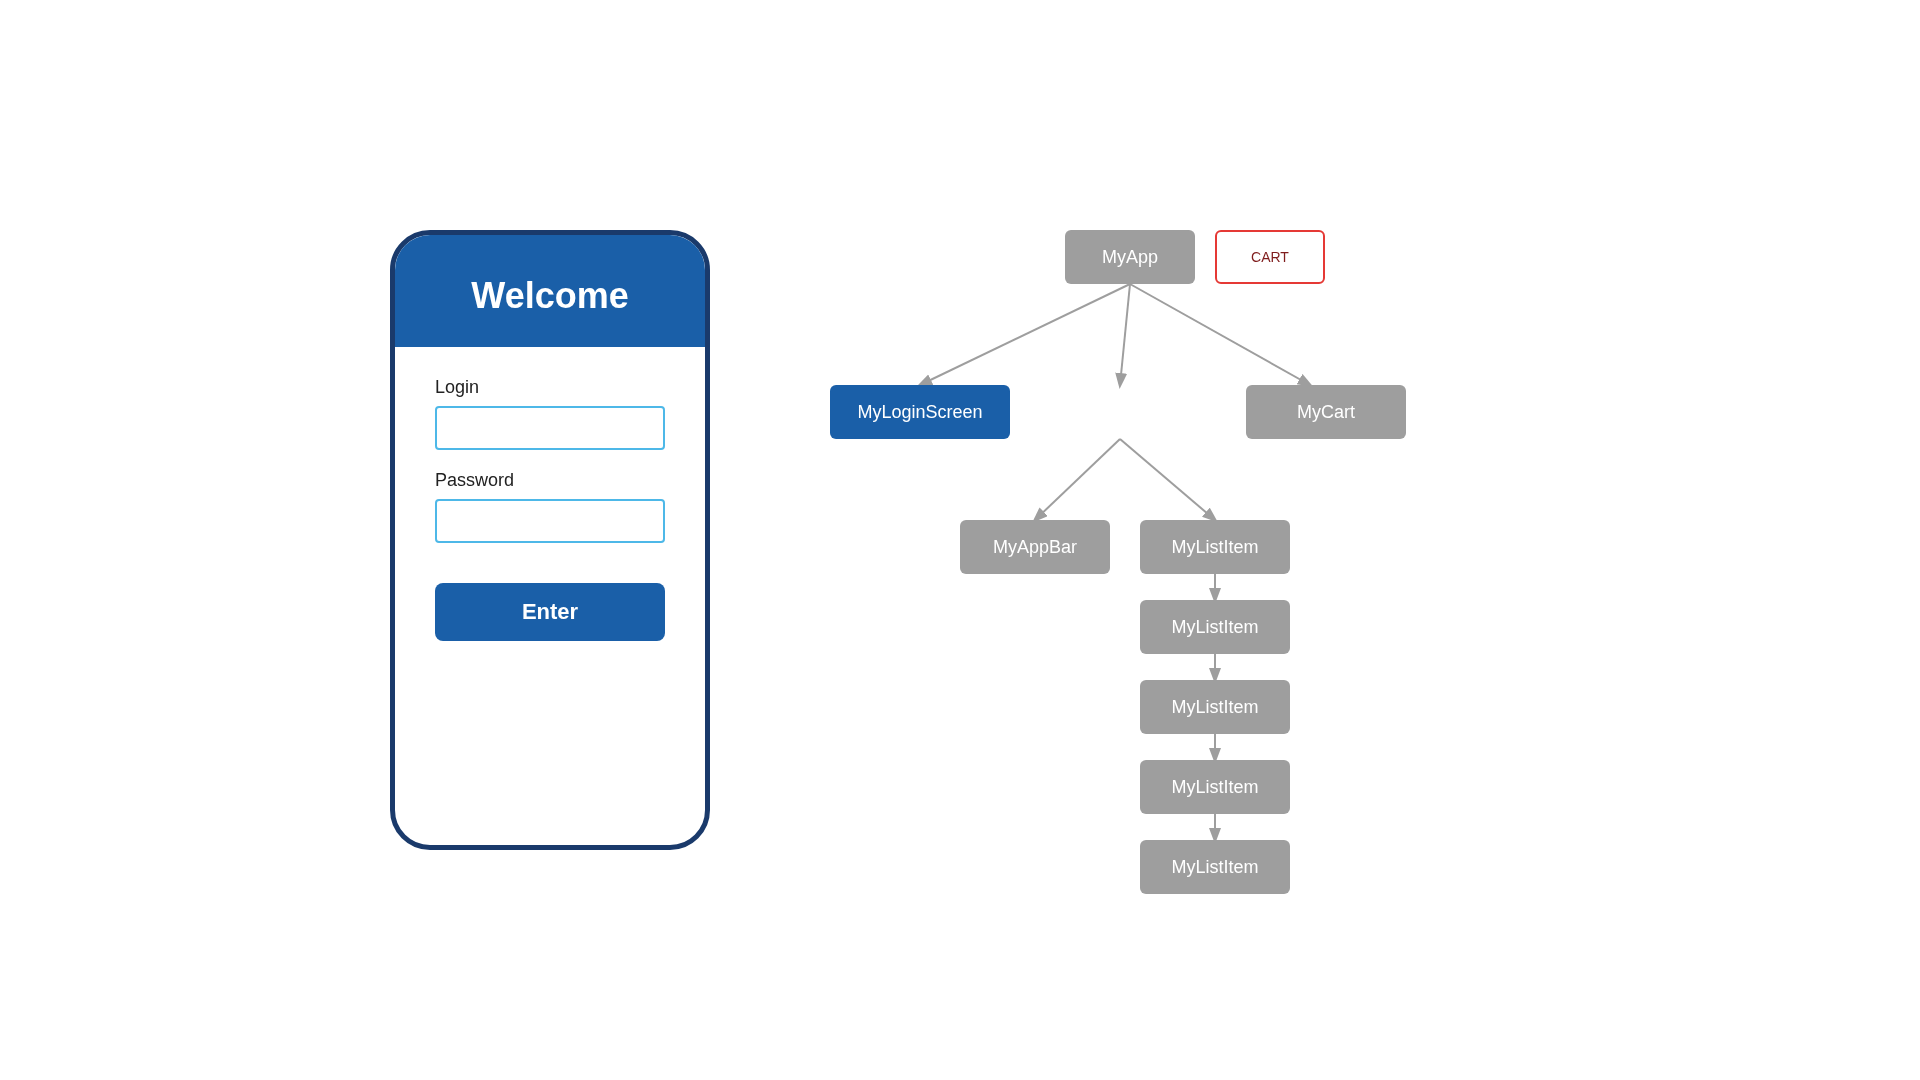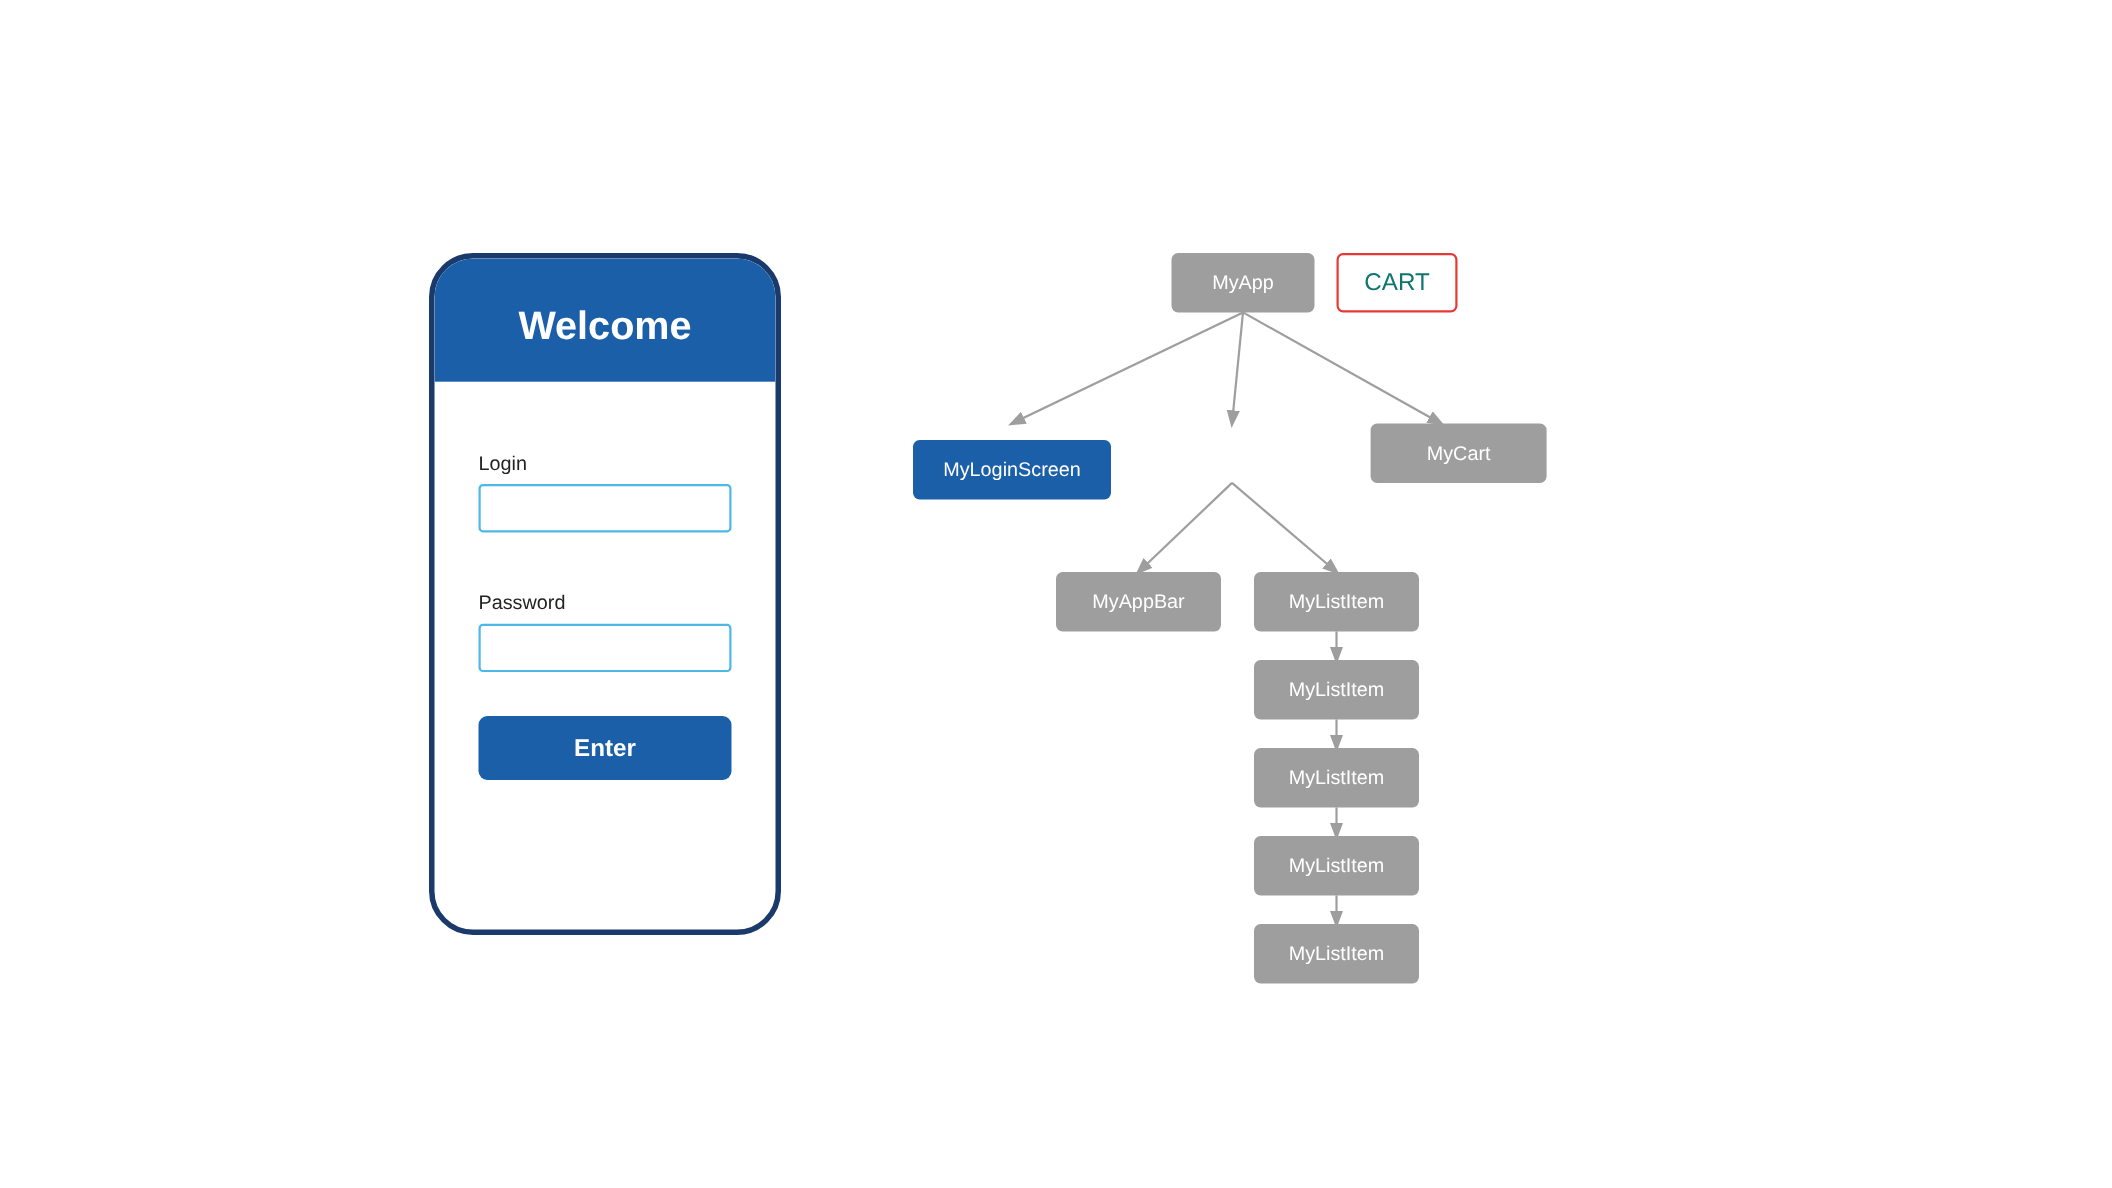--- a/index.html
+++ b/index.html
@@ -51,21 +51,20 @@
     .field-group {
       display: flex;
       flex-direction: column;
       gap: 8px;
     }
 
     .field-label {
       font-size: 18px;
       color: #222;
       font-weight: 500;
-      margin-top: 34px;
     }
 
     .field-input {
       border: 2px solid #4db8e8;
       border-radius: 4px;
       height: 44px;
       width: 100%;
       padding: 0 8px;
       font-size: 16px;
       outline: none;
@@ -109,31 +108,31 @@
       color: #ffffff;
     }
 
     .node-blue {
       background: #1a5fa8;
       color: #ffffff;
     }
 
     .node-outlined {
       background: #ffffff;
-      color: #0f766e;
+      color: #7f1d1d;
       border: 2px solid #e53935;
-      font-size: 22px;
+      font-size: 14px;
       font-weight: 500;
     }
 
     
     .n-myapp   { width: 130px; height: 54px; left: 235px; top: 0; }
     .n-cart    { width: 110px; height: 54px; left: 385px; top: 0; }
 
-    .n-loginscreen { width: 180px; height: 54px; left: 0;   top: 170px; }
+    .n-loginscreen { width: 180px; height: 54px; left: 0;   top: 155px; }
     .n-catalog     { width: 160px; height: 54px; left: 210px; top: 155px; }
     .n-mycart      { width: 160px; height: 54px; left: 400px; top: 155px; margin-left: 16px; }
 
     .n-appbar      { width: 150px; height: 54px; left: 130px; top: 290px; }
     .n-listitem1   { width: 150px; height: 54px; left: 310px; top: 290px; }
     .n-listitem2   { width: 150px; height: 54px; left: 310px; top: 370px; }
     .n-listitem3   { width: 150px; height: 54px; left: 310px; top: 450px; }
     .n-listitem4   { width: 150px; height: 54px; left: 310px; top: 530px; }
     .n-listitem5   { width: 150px; height: 54px; left: 310px; top: 610px; }
 

